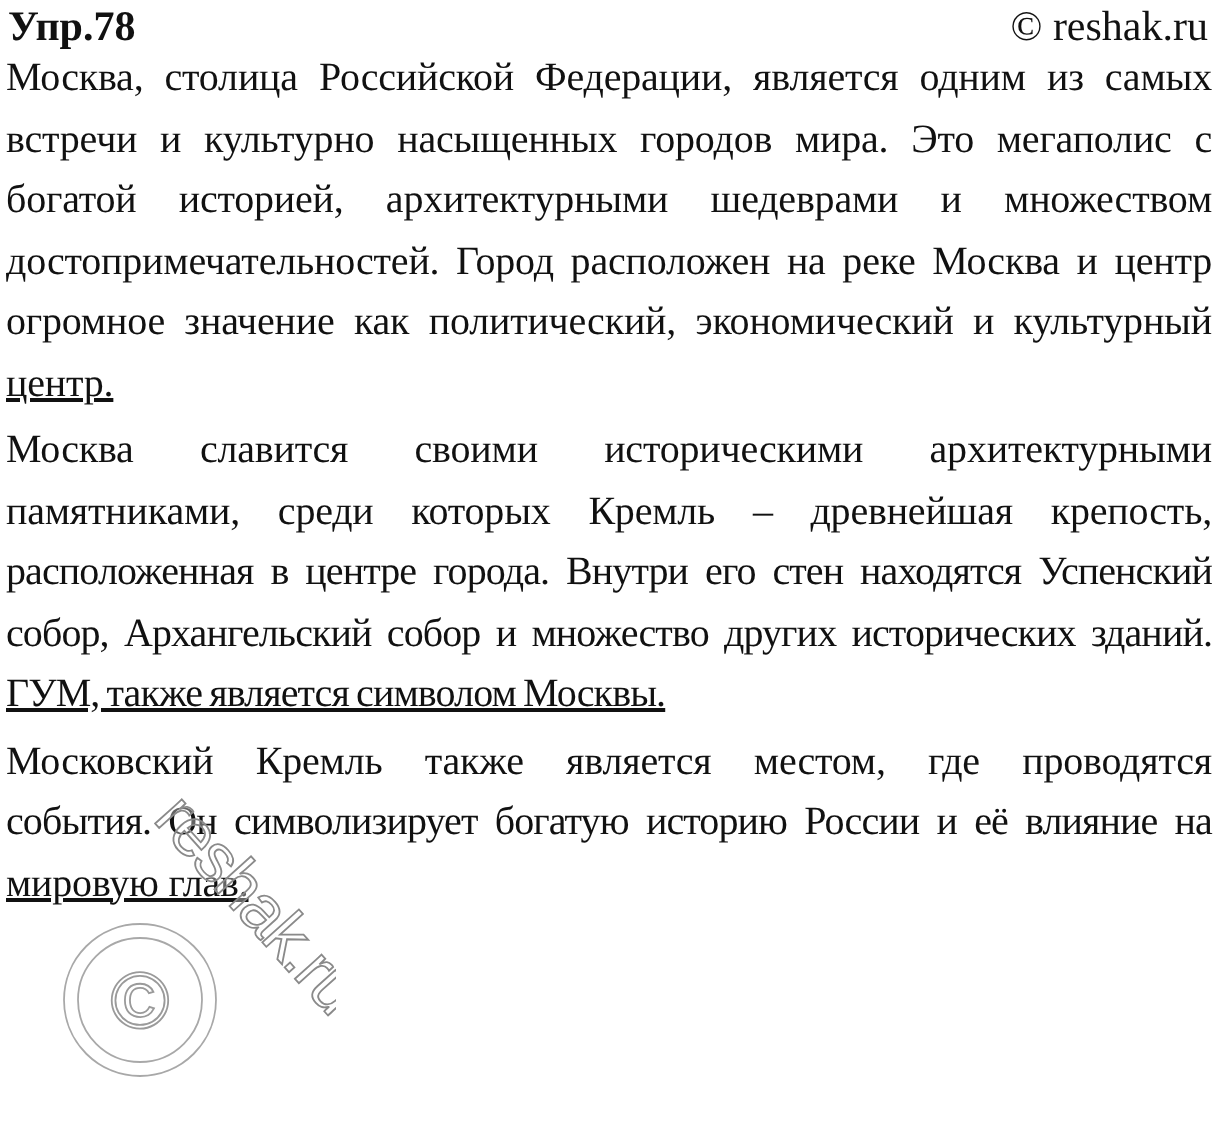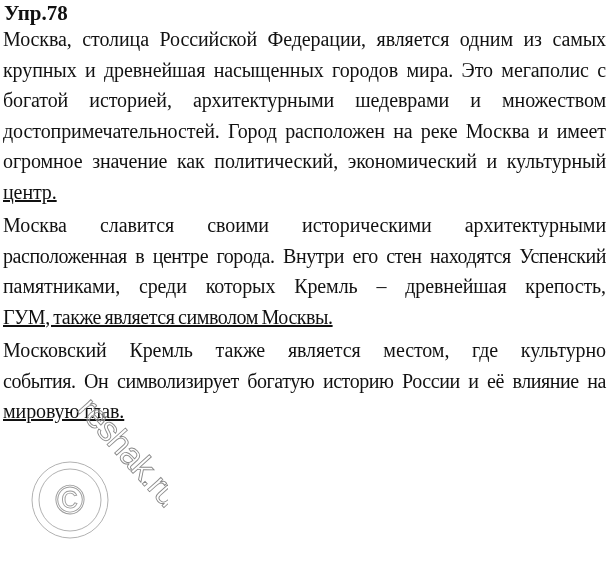--- a/index.html
+++ b/index.html
@@ -77,39 +77,41 @@
     .watermark svg {
       width: 100%;
       height: 100%;
     }
   </style>
 </head>
 <body>
 
 <div class="header">
   <div class="title">Упр.78</div>
+  <div class="site">© reshak.ru</div>
 </div>
 
 <div class="content">
   <div class="para">
     <span class="line">Москва, столица Российской Федерации, является одним из самых</span>
-    <span class="line">крупных и древнейшая насыщенных городов мира. Это мегаполис с</span>
+    <span class="line">встречи и культурно насыщенных городов мира. Это мегаполис с</span>
     <span class="line">богатой историей, архитектурными шедеврами и множеством</span>
-    <span class="line">достопримечательностей. Город расположен на реке Москва и имеет</span>
+    <span class="line">достопримечательностей. Город расположен на реке Москва и центр</span>
     <span class="line">огромное значение как политический, экономический и культурный</span>
     <span class="line last">центр.</span>
   </div>
   <div class="para">
     <span class="line">Москва славится своими историческими архитектурными</span>
+    <span class="line">памятниками, среди которых Кремль – древнейшая крепость,</span>
     <span class="line tight">расположенная в центре города. Внутри его стен находятся Успенский</span>
-    <span class="line">памятниками, среди которых Кремль – древнейшая крепость,</span>
+    <span class="line tight">собор, Архангельский собор и множество других исторических зданий.</span>
     <span class="line last tight">ГУМ, также является символом Москвы.</span>
   </div>
   <div class="para">
-    <span class="line">Московский Кремль также является местом, где культурно</span>
+    <span class="line">Московский Кремль также является местом, где проводятся</span>
     <span class="line tight">события. Он символизирует богатую историю России и её влияние на</span>
     <span class="line last">мировую глав.</span>
   </div>
 </div>
 
 <div class="watermark">
   <svg viewBox="0 0 150 160" xmlns="http://www.w3.org/2000/svg">
     <g fill="none" stroke="#9a9a9a" stroke-width="0.9" opacity="0.85">
       <circle cx="52" cy="108" r="38"></circle>
       <circle cx="52" cy="108" r="31"></circle>

